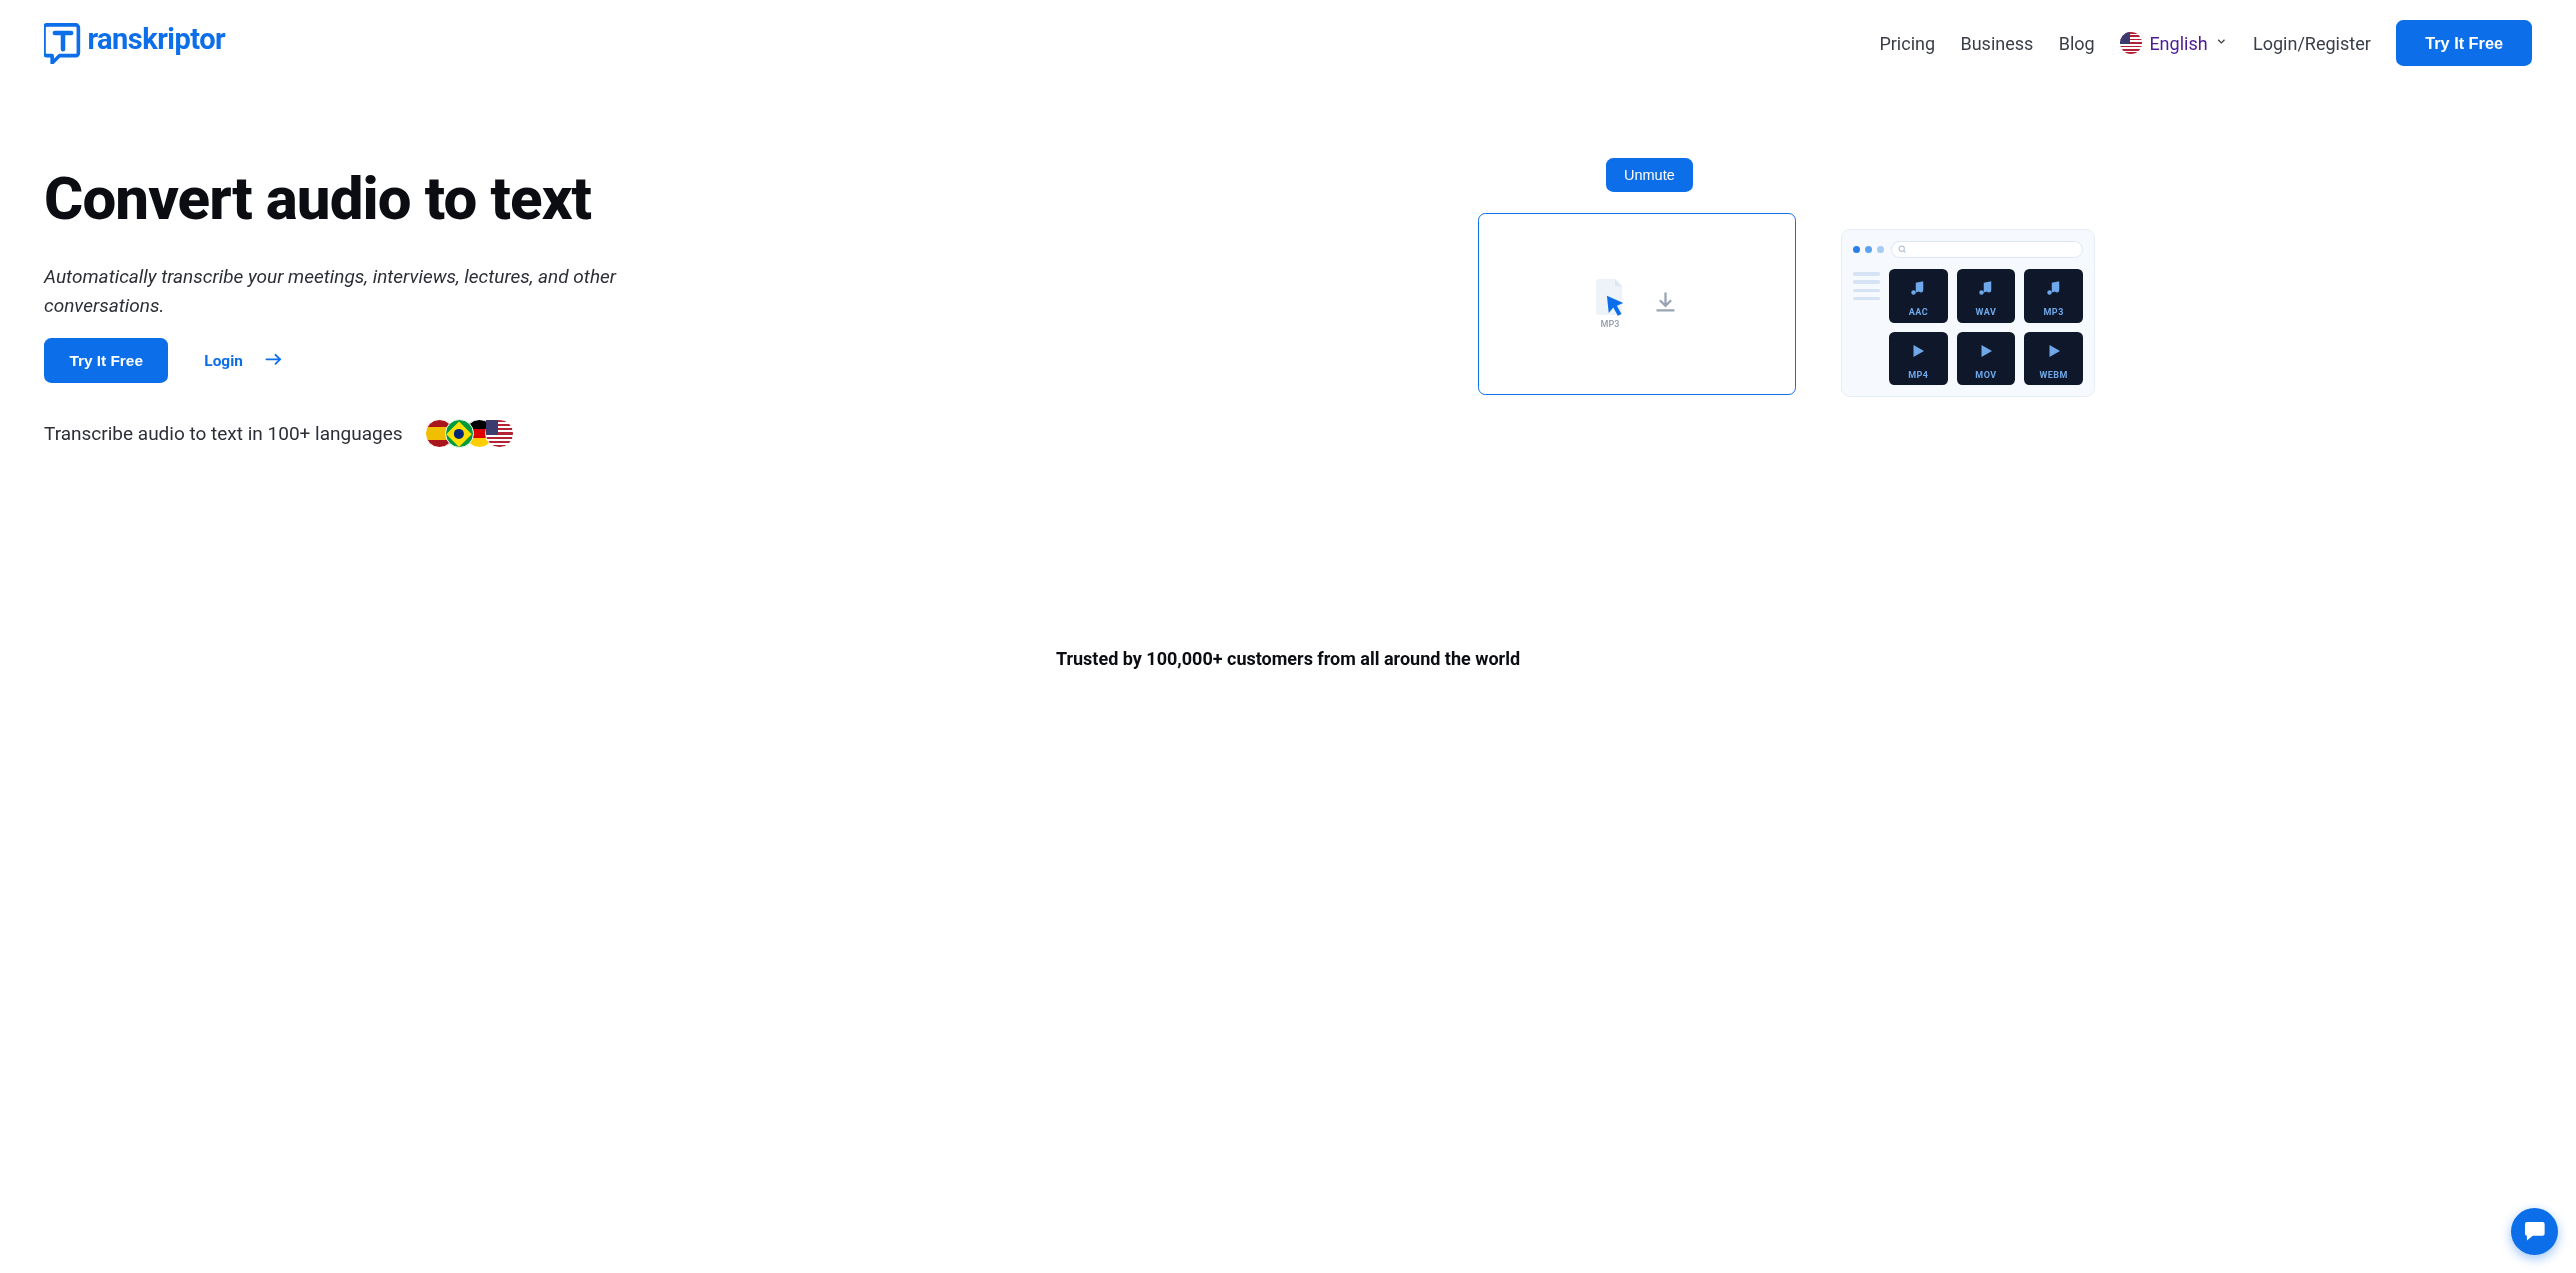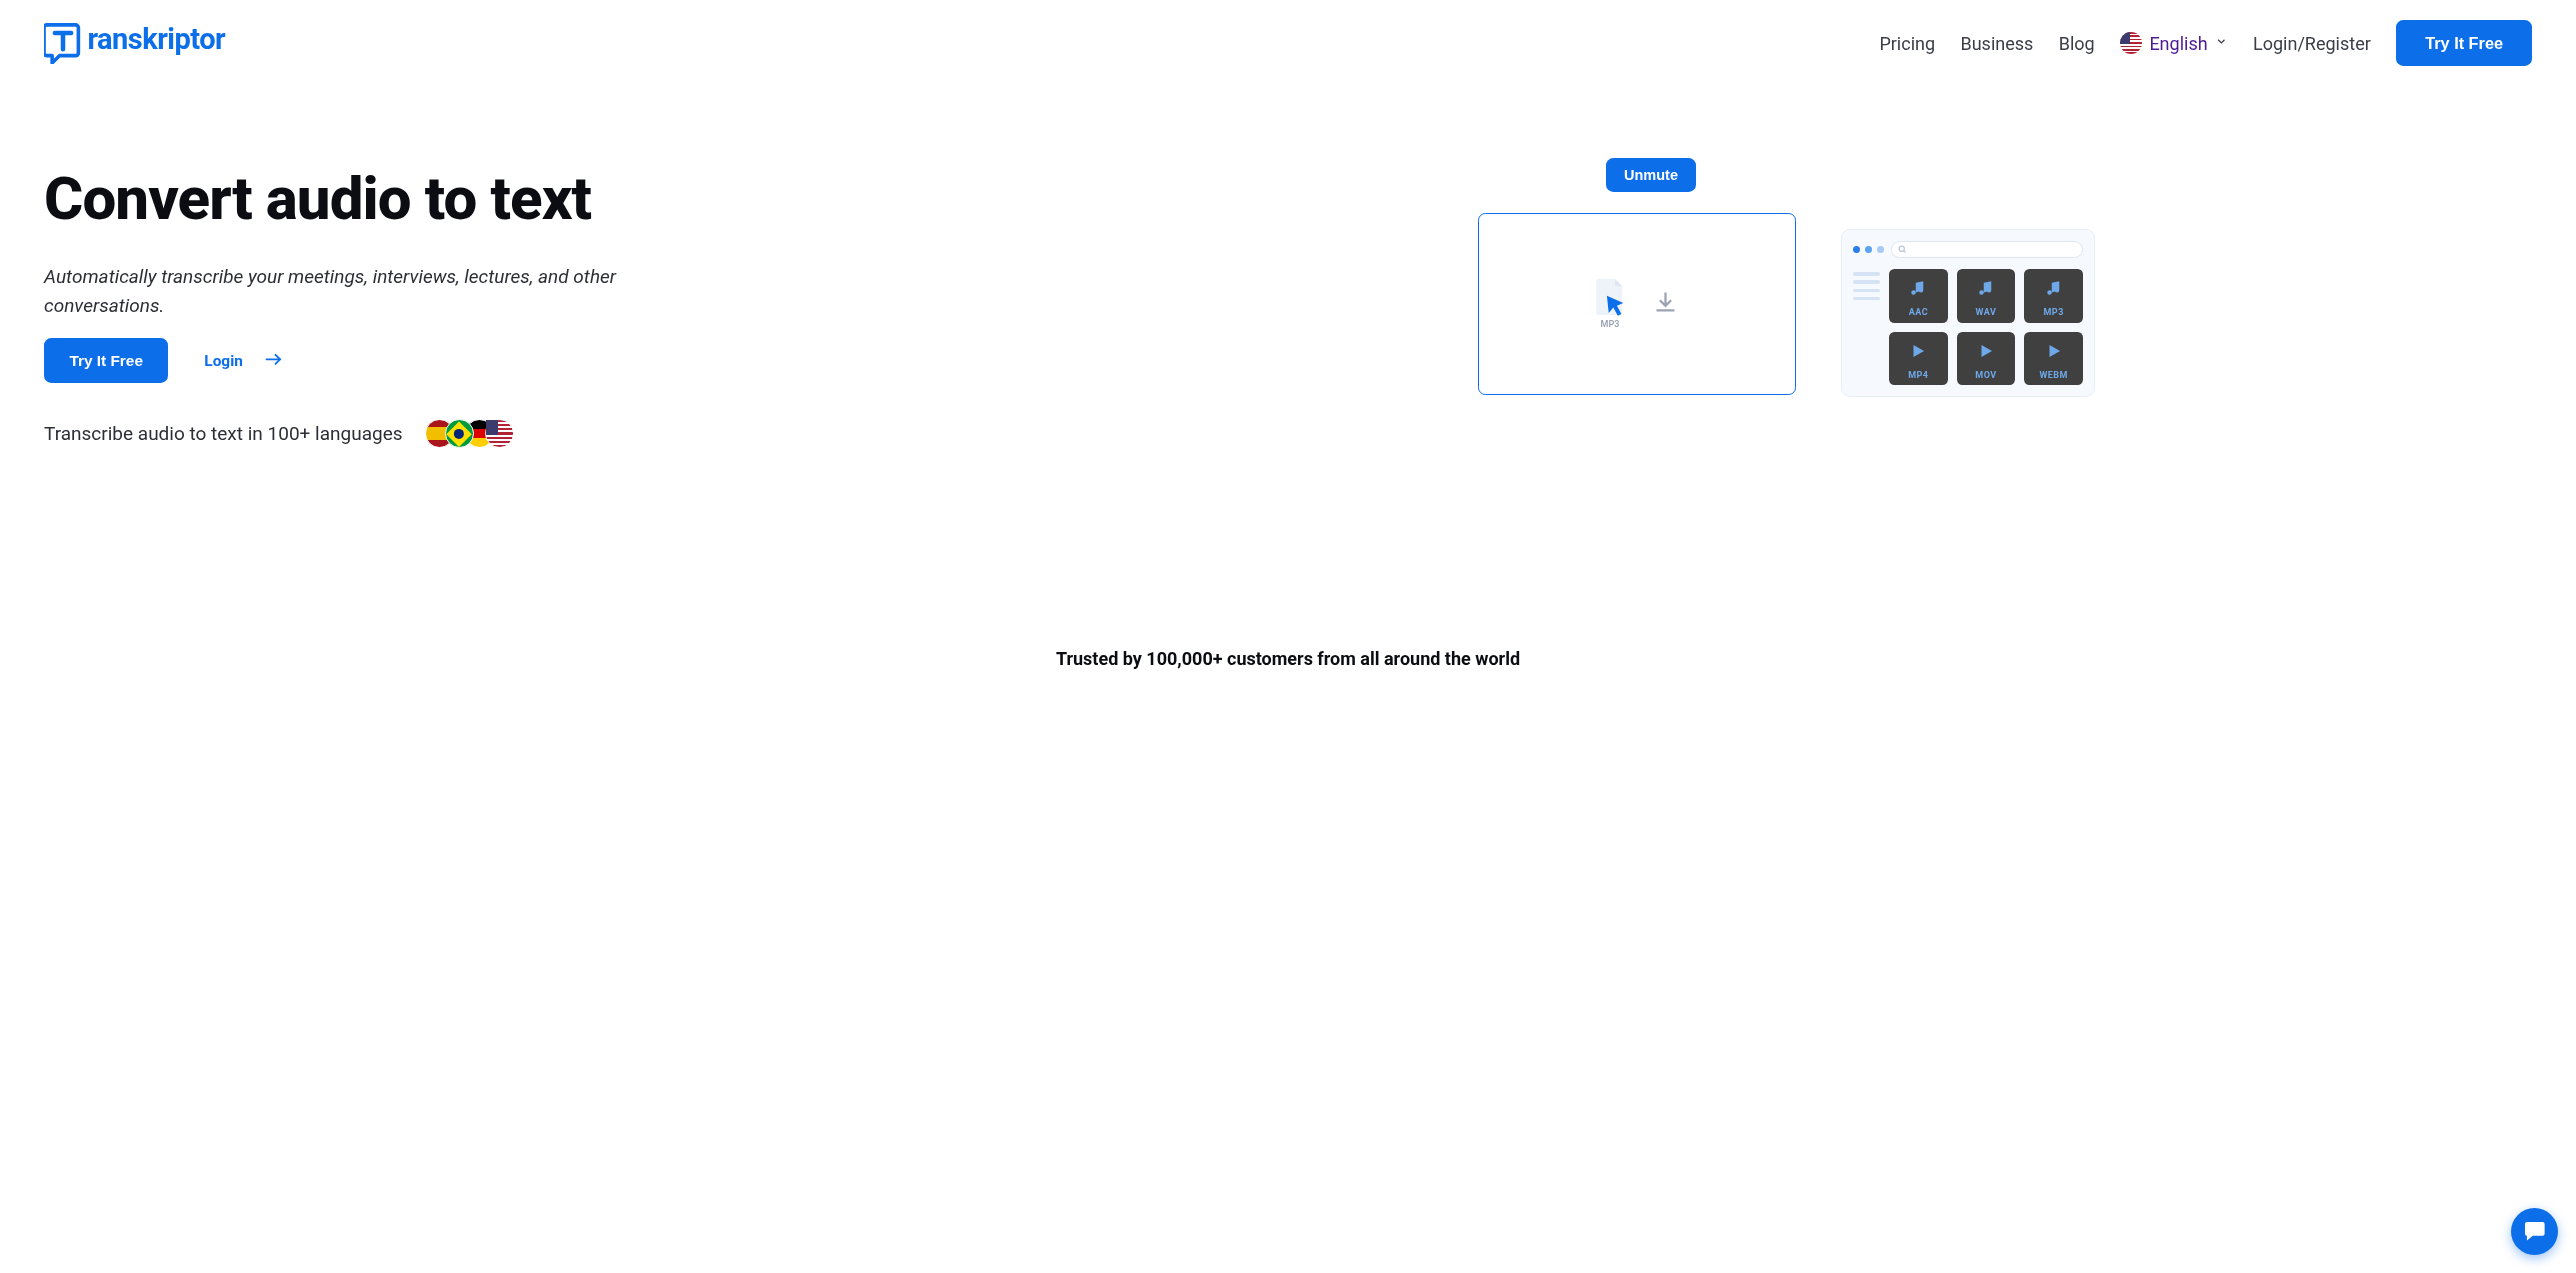--- a/index.html
+++ b/index.html
@@ -202,21 +202,21 @@
     
     .unmute-btn {
       position: absolute;
       top: 18px;
       left: 282px;
       background: #0c6ee9;
       color: #ffffff;
       border: none;
       padding: 9px 18px;
       font-size: 14.5px;
-      font-weight: 700;
+      font-weight: 400;
       border-radius: 7.3px;
       cursor: pointer;
       z-index: 10;
     }
     
     .illustration {
       position: absolute;
       top: 73px;
       left: 154px;
       right: 0;
@@ -326,21 +326,21 @@
     }
     
     .file-grid {
       flex: 1;
       display: grid;
       grid-template-columns: repeat(3, 1fr);
       gap: 9px;
     }
     
     .file-tile {
-      background: #404040;
+      background: #0f172a;
       border-radius: 5.4px;
       padding: 9px 5.4px 5.4px;
       display: flex;
       flex-direction: column;
       align-items: center;
       gap: 5.4px;
     }
     
     .file-tile .ico {
       color: #6fa8e8;

